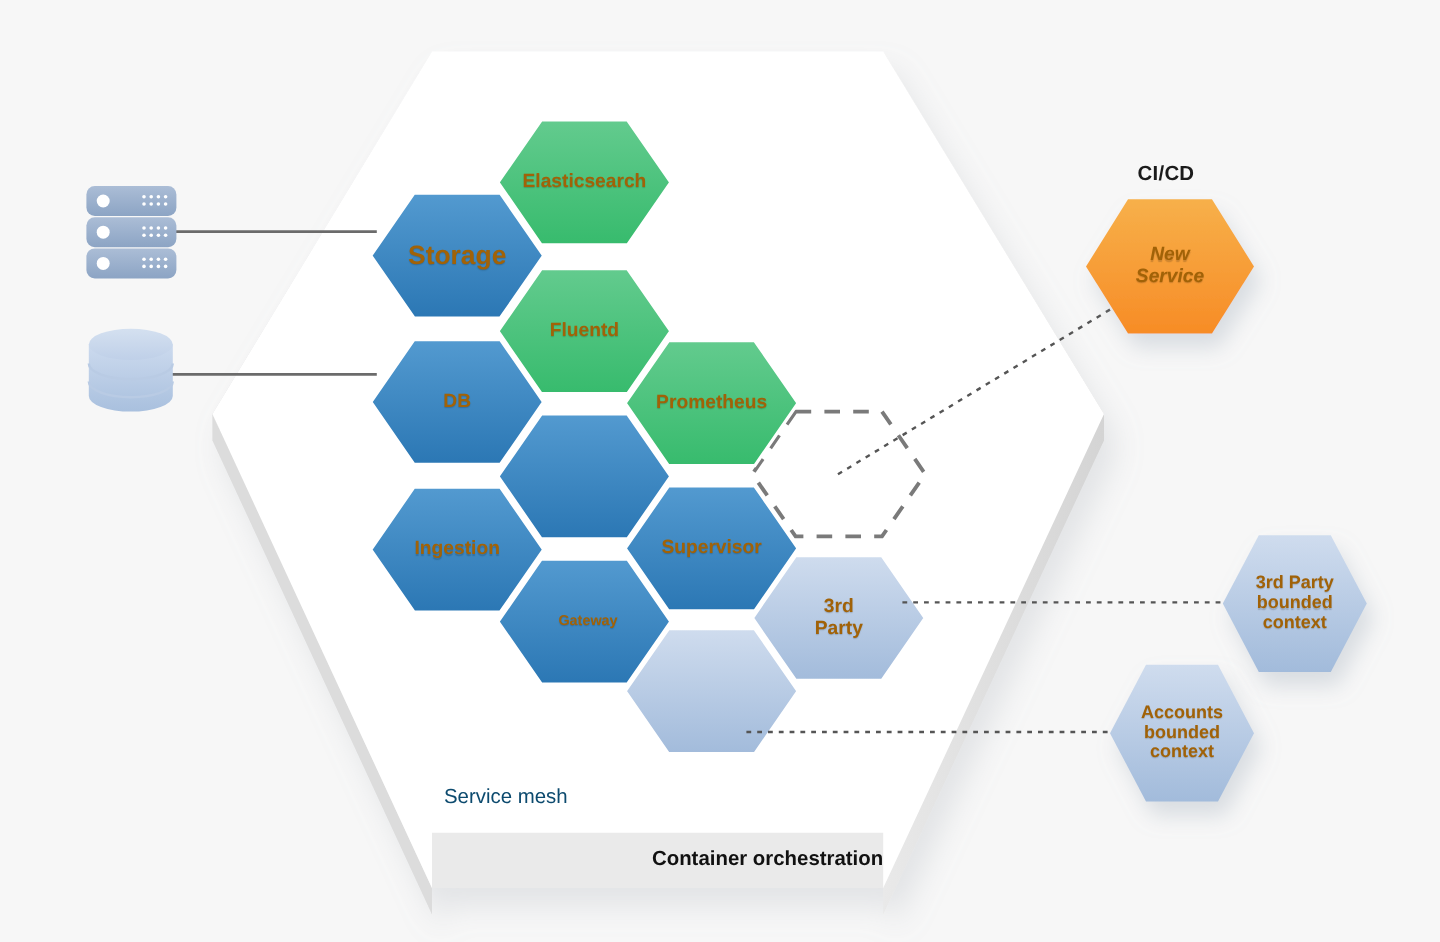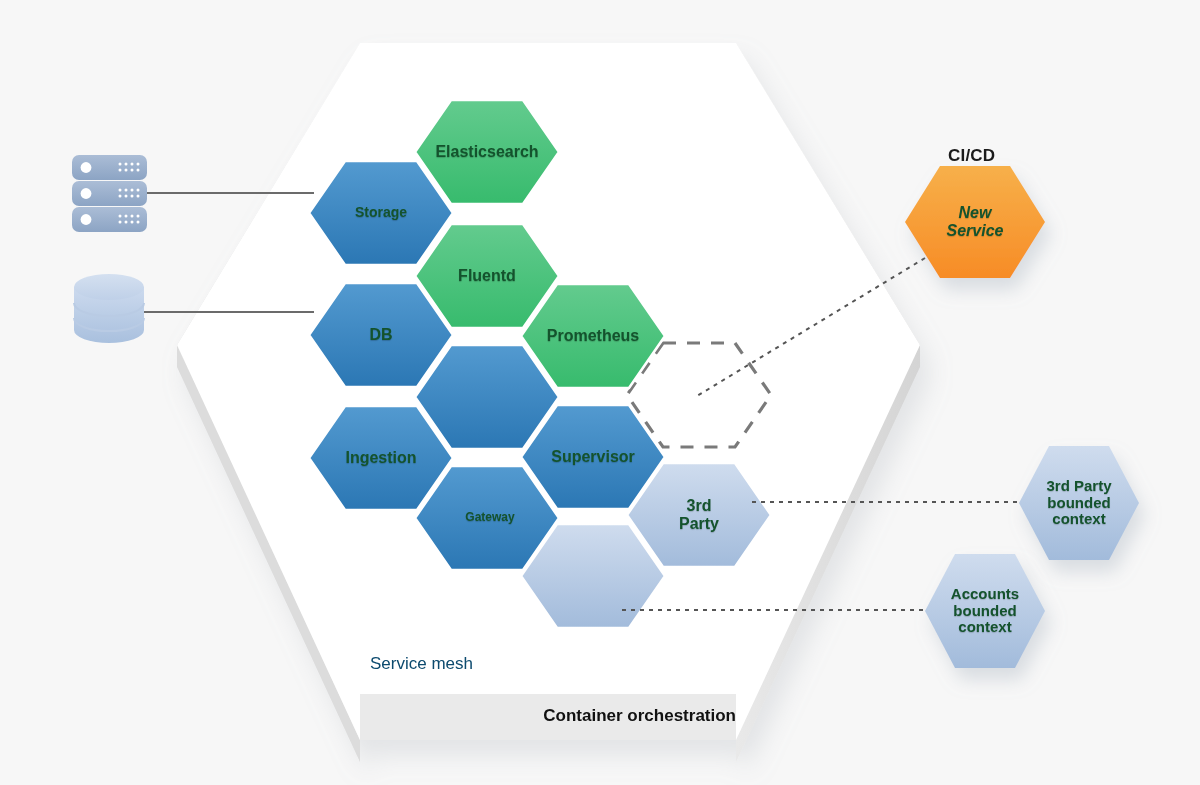--- a/index.html
+++ b/index.html
@@ -10,21 +10,21 @@
     overflow:hidden;
     position:relative;
   }
   #stage{position:absolute;left:0;top:0;width:1200px;height:785px;}
   svg.layer{position:absolute;left:0;top:0;width:1200px;height:785px;}
 
   .hexlabel{
     position:absolute;
     display:flex;align-items:center;justify-content:center;
     text-align:center;
-    color:#14532d;
+    color:#a16207;
     font-weight:bold;
     line-height:1.13;
     pointer-events:none;
     text-shadow:0 1px 1px rgba(0,0,0,.18);
   }
 
   .cap-cicd{
     position:absolute;
     color:#1b1b1b;
     font-weight:bold;
@@ -179,28 +179,28 @@
       <line x1="622" y1="610" x2="930" y2="610" stroke-dasharray="4 5"></line>
     </g>
 
     <g>
       <polygon fill="url(#gOrange)" filter="url(#hexShadow)" points="940,166 1010,166 1045,222 1010,278 940,278 905,222"></polygon>
       <polygon fill="url(#gLight)" filter="url(#hexShadow)" points="1049,446 1109,446 1139,503 1109,560 1049,560 1019,503"></polygon>
       <polygon fill="url(#gLight)" filter="url(#hexShadow)" points="955,554 1015,554 1045,611 1015,668 955,668 925,611"></polygon>
     </g>
   </svg>
 
-  <div class="cap-cicd" style="left:948px;top:146px;">CI/CD</div>
+  <div class="cap-cicd" style="left:948px;top:135px;">CI/CD</div>
 
   <div class="cap-mesh" style="left:370px;top:654px;">Service mesh</div>
 
   <div class="cap-orch" style="left:360px;top:706px;width:376px;text-align:right;">Container orchestration</div>
 
   <div class="hexlabel" style="left:415px;top:130px;width:144px;height:44px;font-size:16px;">Elasticsearch</div>
-  <div class="hexlabel" style="left:309px;top:191px;width:144px;height:44px;font-size:14px;">Storage</div>
+  <div class="hexlabel" style="left:309px;top:191px;width:144px;height:44px;font-size:22px;">Storage</div>
   <div class="hexlabel" style="left:415px;top:254px;width:144px;height:44px;font-size:16px;">Fluentd</div>
   <div class="hexlabel" style="left:309px;top:313px;width:144px;height:44px;font-size:16px;">DB</div>
   <div class="hexlabel" style="left:521px;top:314px;width:144px;height:44px;font-size:16px;">Prometheus</div>
   <div class="hexlabel" style="left:309px;top:436px;width:144px;height:44px;font-size:16px;">Ingestion</div>
   <div class="hexlabel" style="left:521px;top:435px;width:144px;height:44px;font-size:16px;">Supervisor</div>
   <div class="hexlabel" style="left:418px;top:496px;width:144px;height:44px;font-size:12px;">Gateway</div>
   <div class="hexlabel" style="left:627px;top:487px;width:144px;height:56px;font-size:16px;white-space:pre-line;">3rd
 Party</div>
 
   <div class="hexlabel" style="left:905px;top:194px;width:140px;height:56px;font-size:16px;white-space:pre-line;font-style:italic;">New

